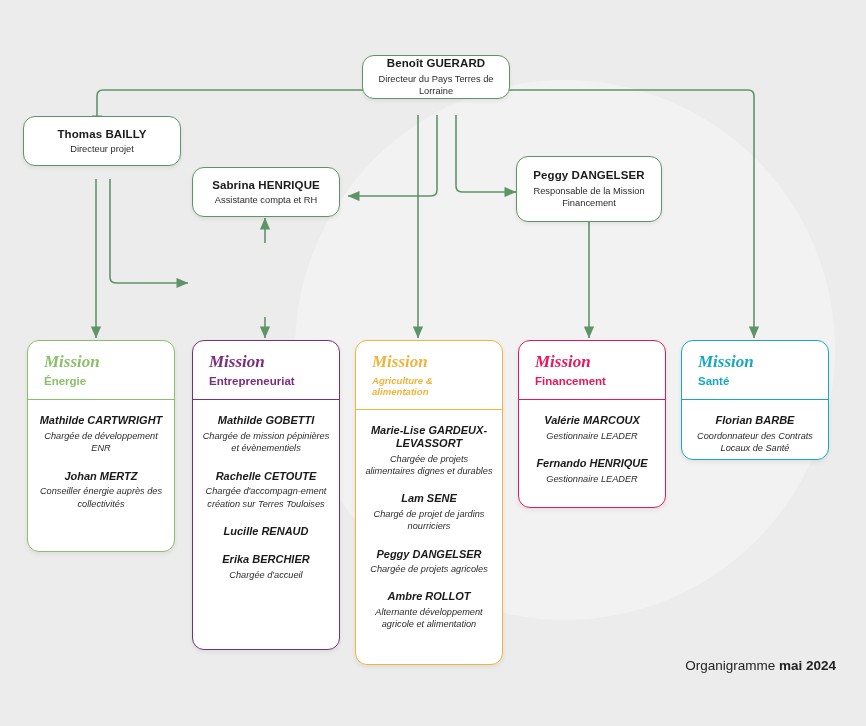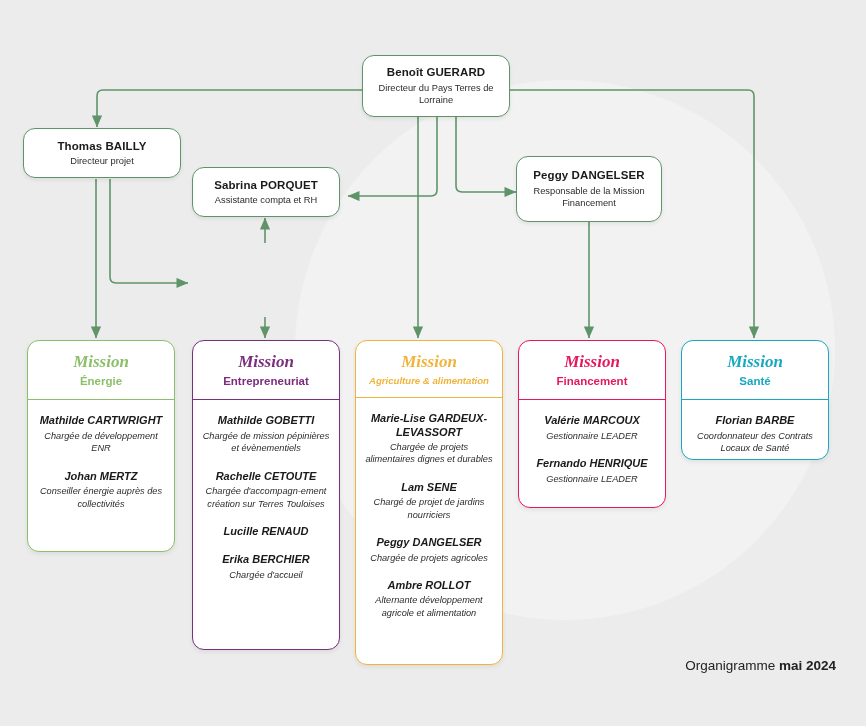--- a/index.html
+++ b/index.html
@@ -51,22 +51,21 @@
   .mission {
     position: absolute;
     background: #ffffff;
     border-radius: 12px;
     border: 1.6px solid #999;
     z-index: 3;
     overflow: hidden;
     box-shadow: 0 2px 5px rgba(0,0,0,0.07);
   }
   .mission .mhead {
-    text-align: center;
-    padding: 12px 4px 11px;
+    padding: 12px 16px 11px;
     border-bottom: 1.4px solid #999;
   }
   .mission .mhead .m1 {
     font-family: "Liberation Serif", serif;
     font-style: italic; font-weight: bold;
     font-size: 17px; line-height: 1.1;
   }
   .mission .mhead .m2 {
     font-size: 11.5px; font-weight: bold; margin-top: 3px; line-height: 1.2;
   }
@@ -119,32 +118,32 @@
       <path d="M110,179 L110,277 Q110,283 116,283 L188,283"></path>
 
       <path d="M265,243 L265,218"></path>
 
       <path d="M265,317 L265,338"></path>
 
       <path d="M589,222 L589,338"></path>
     </g>
   </svg>
 
-  <div class="node" style="left:362px; top:55px; width:148px; height:62px;">
+  <div class="node" style="left:362px; top:55px; width:148px; height:44px;">
     <div class="nm">Benoît GUERARD</div>
     <div class="rl">Directeur du Pays Terres de Lorraine</div>
   </div>
 
-  <div class="node" style="left:23px; top:128px; width:158px; height:50px;">
+  <div class="node" style="left:23px; top:116px; width:158px; height:50px;">
     <div class="nm">Thomas BAILLY</div>
     <div class="rl">Directeur projet</div>
   </div>
 
   <div class="node" style="left:192px; top:167px; width:148px; height:50px;">
-    <div class="nm">Sabrina PORQUET</div>
+    <div class="nm">Sabrina HENRIQUE</div>
     <div class="rl">Assistante compta et RH</div>
   </div>
 
 
   <div class="node" style="left:516px; top:156px; width:146px; height:66px;">
     <div class="nm">Peggy DANGELSER</div>
     <div class="rl">Responsable de la Mission Financement</div>
   </div>
 
   <div class="mission" style="left: 27px; top: 340px; width: 148px; height: 212px; border-color: rgb(140, 191, 106);">

